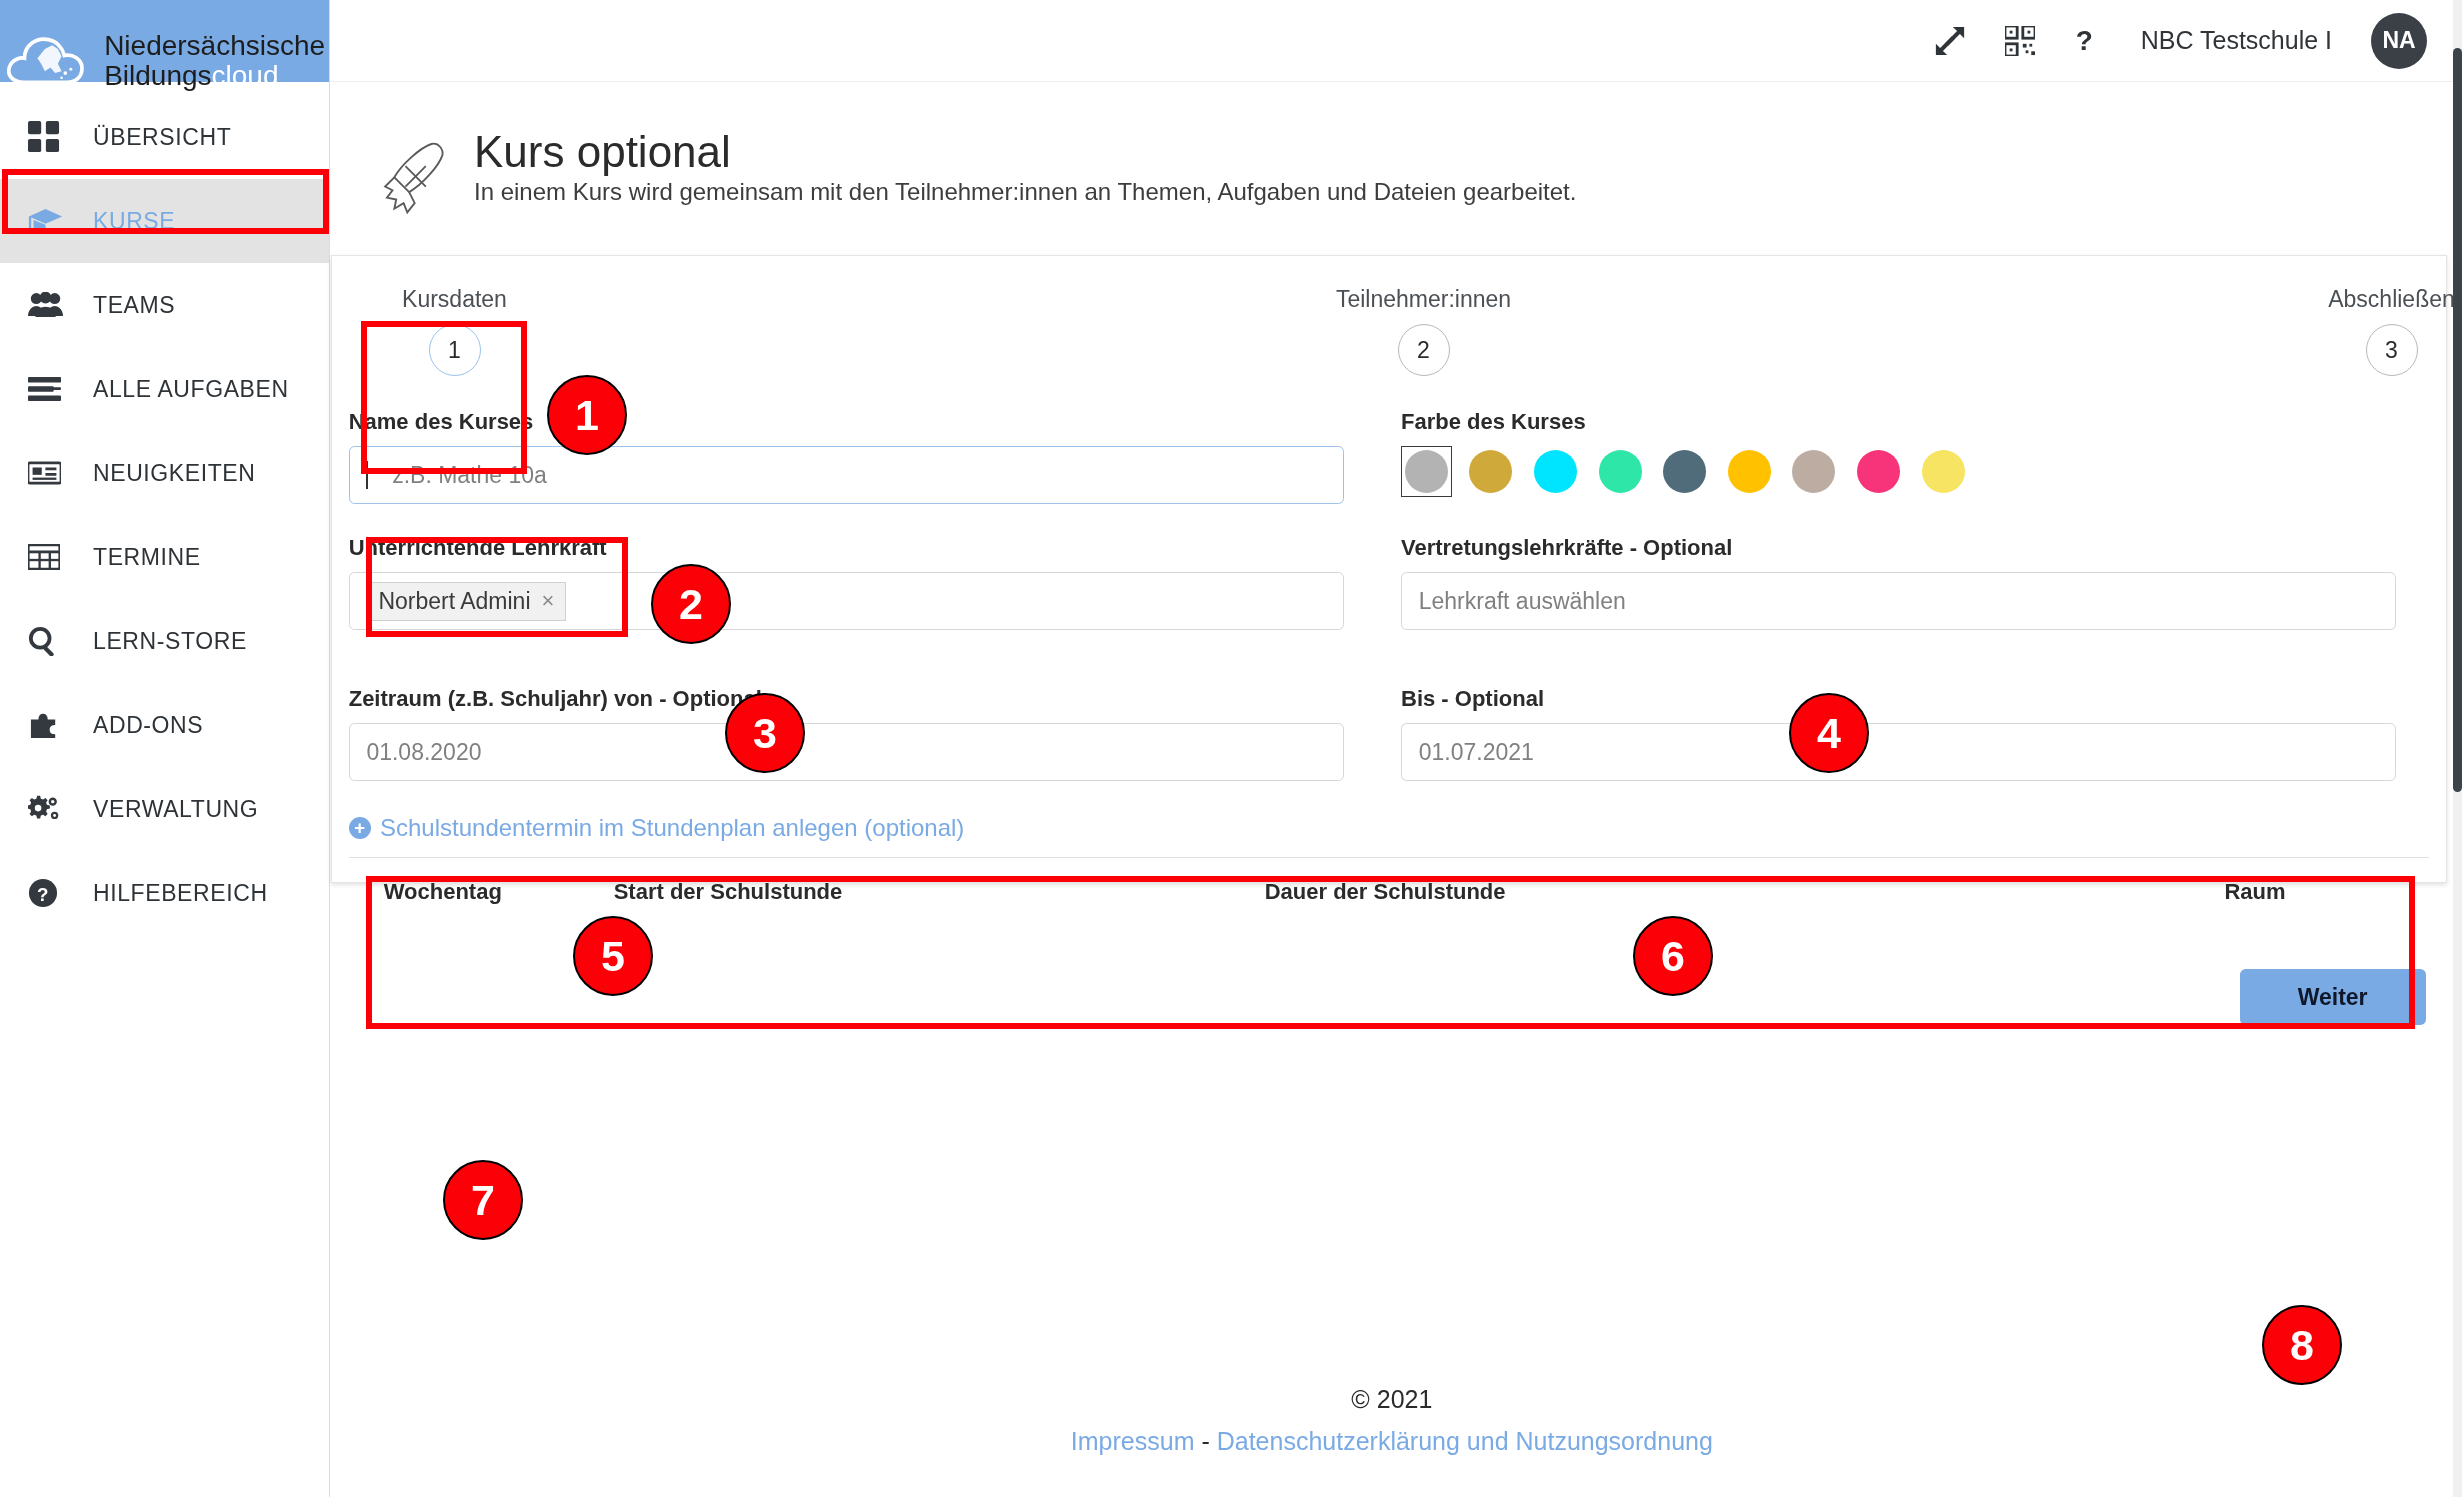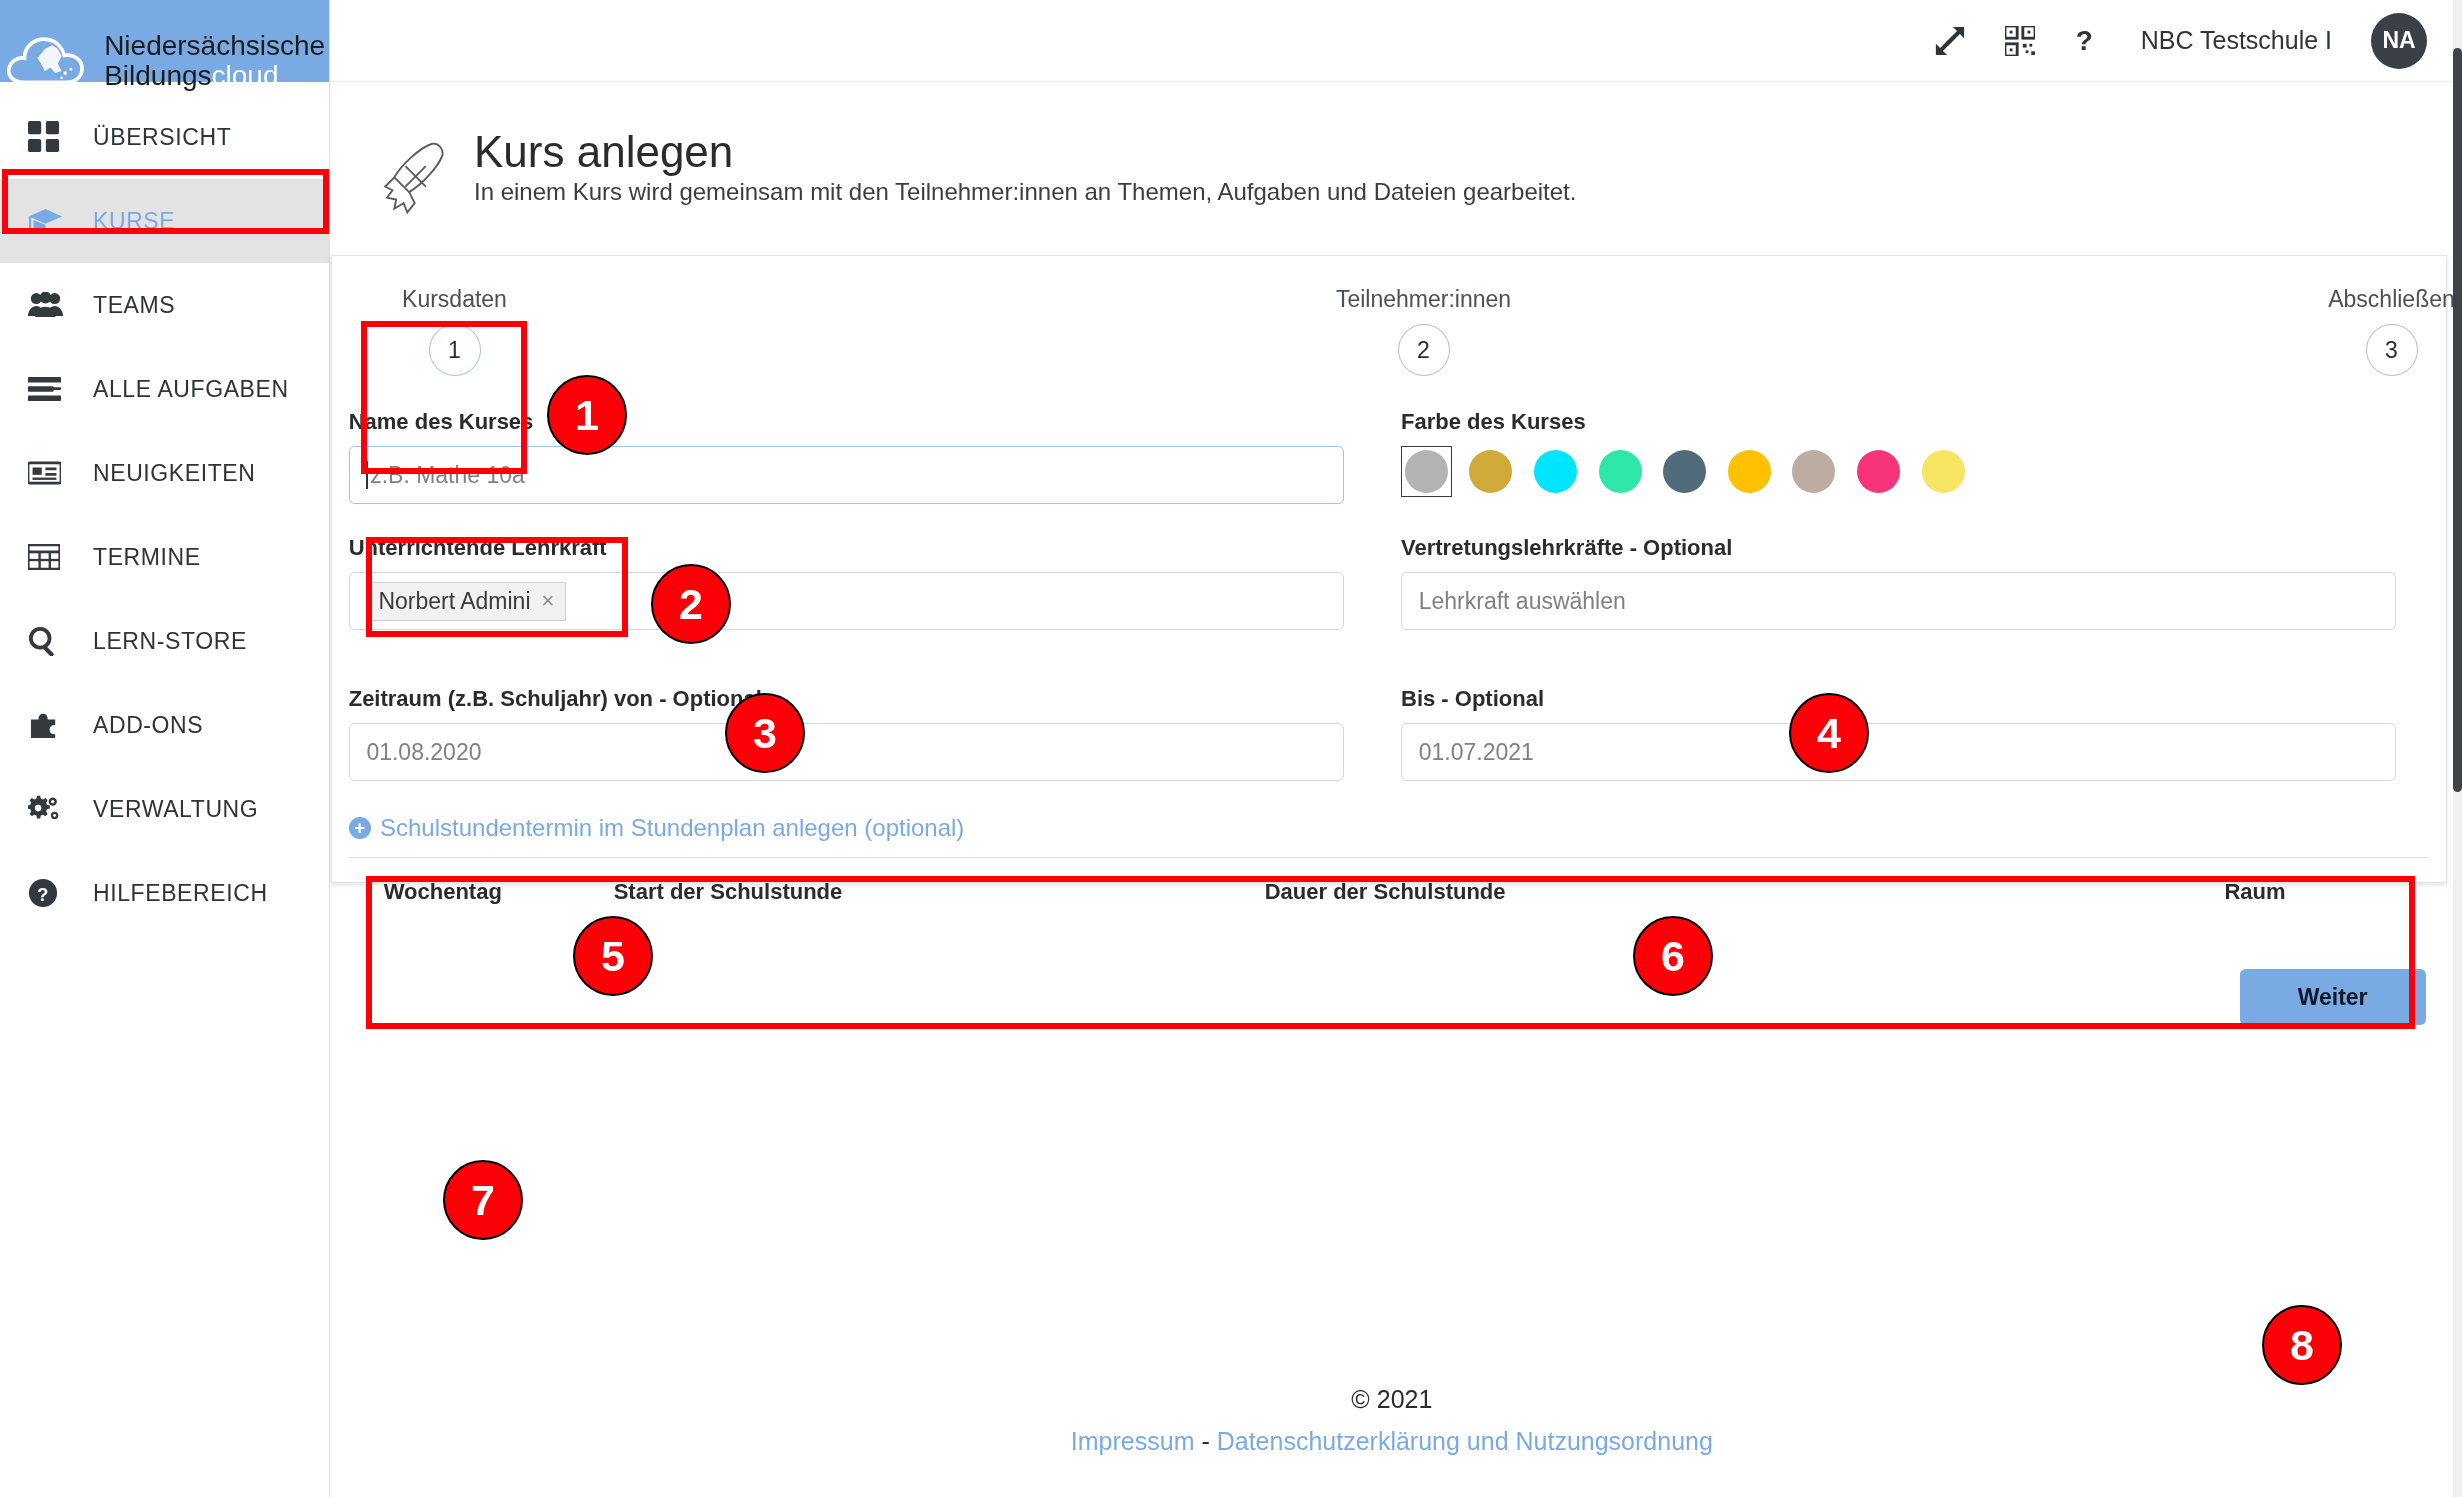--- a/index.html
+++ b/index.html
@@ -91,21 +91,21 @@
   #step3 { left: 1948px; top: 30px; }
 
   
   .row { position:absolute; width: 100%; }
   .fld-label { font-size: 22px; font-weight: bold; color:#2b2b2b; margin-bottom: 11px; }
   .fld-box {
     height: 58px; border:0.9px solid #d6d6d6; border-radius:5.6px; background:#fff;
     display:flex; align-items:center; padding: 0 16.7px;
     font-size: 23px; color:#808080;
   }
-  .fld-box.focused { border:0.9px solid #9dc2ec; }
+  .fld-box.focused { border:0.9px solid #9dc2ec;gap:22px; }
   .caret { display:inline-block; width:1.9px; height:28px; background:#333; margin-right:1.9px; }
 
   .chip {
     display:inline-flex; align-items:center; gap:11px;
     background:#f1f1f1; border:0.9px solid #d0d0d0; border-radius:0;
     padding: 5px 11px; font-size: 23px; color:#3b3b3b;
   }
   .chip .x { color:#8a8a8a; font-size:22px; cursor:pointer; }
 
   #row-name   { left: 16.7px; top: 153px; width: 995px; }
@@ -343,21 +343,21 @@
         <svg width="74" height="86" viewBox="0 0 80 92">
           <g fill="none" stroke="#5a5a5a" stroke-width="2">
             <path d="M62 6 C50 10 30 28 22 42 L38 58 C52 50 70 30 74 18 C75 12 70 4 62 6 Z"></path>
             <path d="M22 42 L12 52 L20 56 L14 64 L24 66 L22 76 L32 70 L36 80 L44 70 L38 58"></path>
             <path d="M34 30 L56 52"></path>
             <path d="M56 30 L34 52"></path>
           </g>
         </svg>
       </span>
       <div>
-        <div id="page-title">Kurs anlegen</div>
+        <div id="page-title">Kurs optional</div>
         <div id="page-sub">In einem Kurs wird gemeinsam mit den Teilnehmer:innen an Themen, Aufgaben und Dateien gearbeitet.</div>
       </div>
     </div>
 
     <div id="card">
 
       <div id="stepper">
         <div class="step current" id="step1">
           <div class="lbl">Kursdaten</div>
           <div class="circ">1</div>

